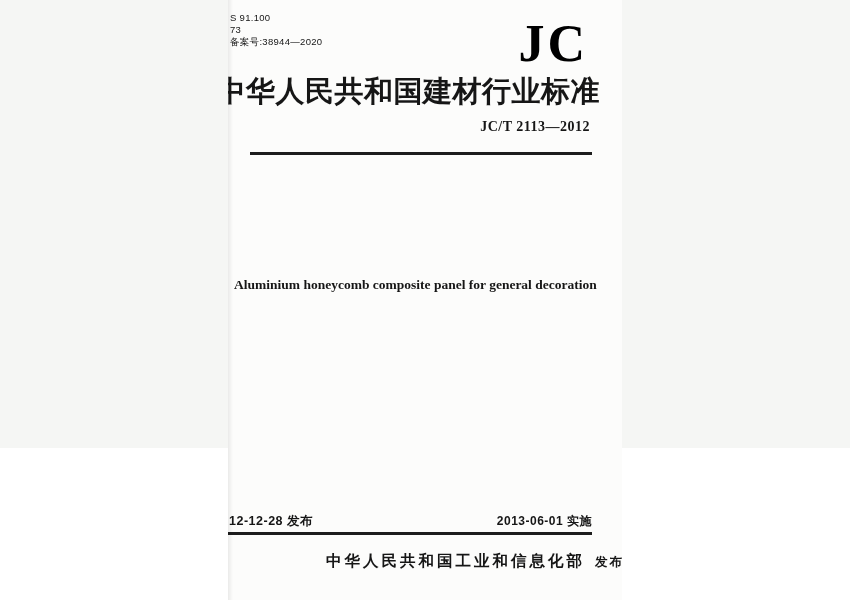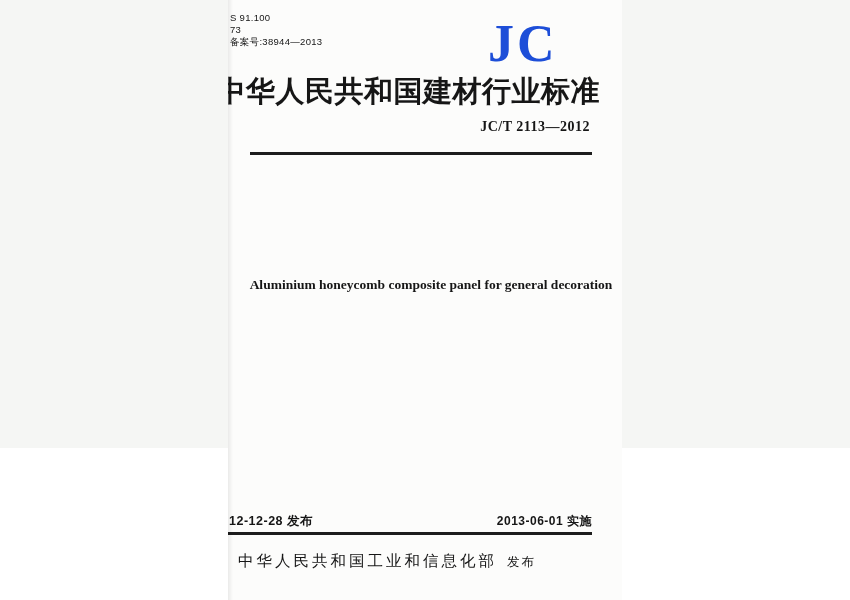--- a/index.html
+++ b/index.html
@@ -42,27 +42,27 @@
     font-size: 9.5px;
     line-height: 12px;
     letter-spacing: 0.3px;
     white-space: nowrap;
   }
   .logo {
     position: absolute;
     left: 260px;
     top: 16px;
     width: 100px;
-    text-align: left;
+    text-align: right;
     font-family: "Liberation Serif", serif;
     font-weight: bold;
     font-size: 52px;
     line-height: 56px;
     letter-spacing: 3px;
-    color: #1d4ed8;
+    color: #000000;
   }
   .std-name {
     position: absolute;
     top: 74px;
     right: 22px;
     font-family: "Liberation Serif", serif;
     font-weight: bold;
     font-size: 29px;
     line-height: 34px;
     letter-spacing: 0.5px;
@@ -94,21 +94,20 @@
     font-family: "Liberation Serif", serif;
     font-weight: bold;
     font-size: 26px;
     letter-spacing: 1px;
     white-space: nowrap;
   }
   .title-en {
     position: absolute;
     top: 277px;
     left: 0; right: 0;
-    text-align: center;
     transform: translateX(6px);
     font-family: "Liberation Serif", serif;
     font-weight: bold;
     font-size: 13.5px;
     white-space: nowrap;
   }
   .date-left {
     position: absolute;
     top: 513px;
     left: 1px;
@@ -123,43 +122,43 @@
     right: 30px;
     font-weight: bold;
     font-size: 12px;
     letter-spacing: 0.5px;
     white-space: nowrap;
   }
   .issuer {
     position: absolute;
     top: 551px;
     left: 0; right: 8px;
-    text-align: left;
+    text-align: right;
     transform: translateX(10px);
-    font-weight: normal;
+    font-weight: bold;
     font-size: 15.5px;
     letter-spacing: 3px;
     white-space: nowrap;
   }
   .issuer .pub {
     font-size: 12.5px;
     letter-spacing: 2px;
     margin-left: 10px;
   }
 </style>
 </head>
 <body>
 
 <div class="canvas">
   <div class="paper">
 
     <div class="codes">
       <div>S 91.100</div>
       <div>73</div>
-      <div>备案号:38944—2013</div>
+      <div>备案号:38944—2020</div>
     </div>
 
     <div class="logo">JC</div>
 
     <div class="std-name">中华人民共和国建材行业标准</div>
 
     <div class="std-no">JC/T 2113—2012</div>
 
     <div class="rule rule-top"></div>
 

